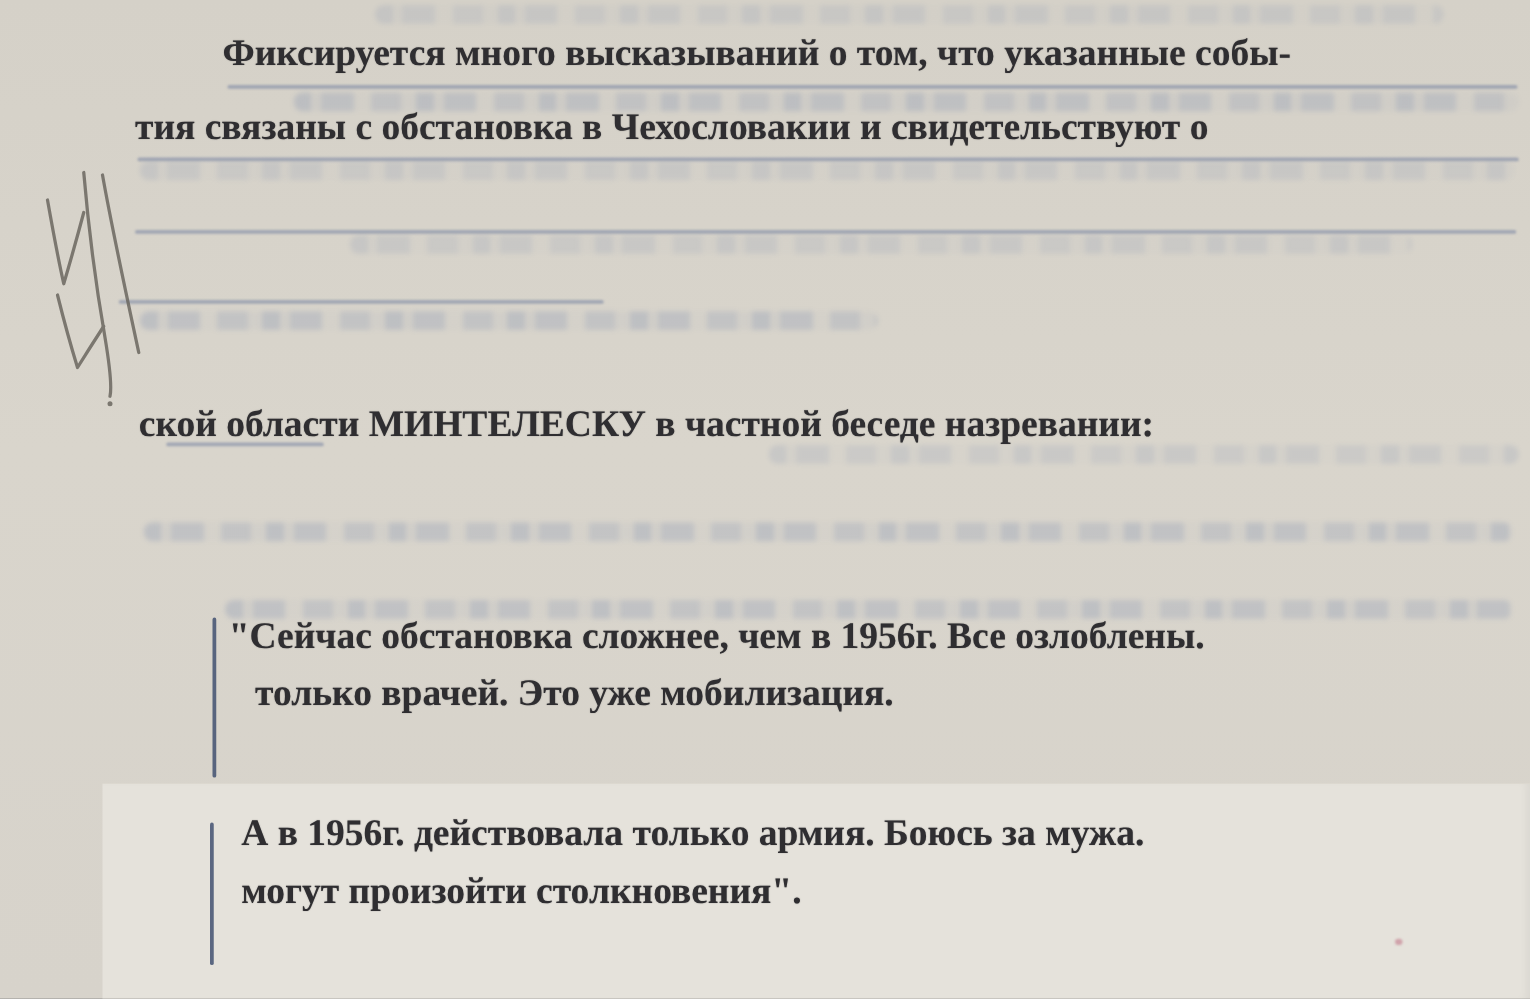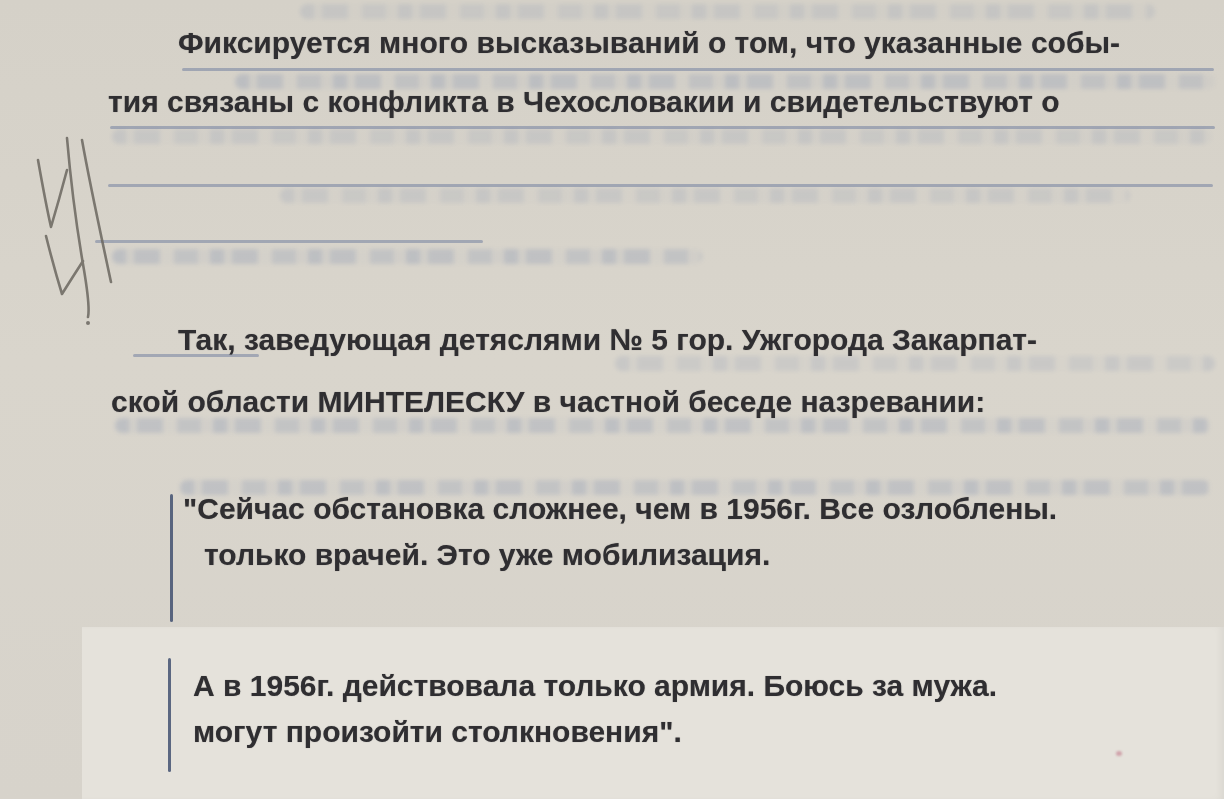--- a/index.html
+++ b/index.html
@@ -1,19 +1,19 @@
 <!DOCTYPE html>
 <html><head>
 <meta charset="utf-8">
 <style>
   html,body{margin:0;padding:0;background:#888;}
   #page{
     position:relative;width:1224px;height:799px;overflow:hidden;
     background:linear-gradient(180deg,#d5d1c8 0%,#d9d5cc 45%,#d7d3cb 100%);
-    font-family:Liberation Sans, sans-serif;
+    font-family:Liberation Serif, serif;
   }
   
   .light-band{position:absolute;left:82px;top:627px;right:0;bottom:0;
     background:#e5e2db;box-shadow:-6px 0 8px -4px rgba(0,0,0,.06) inset;}
   
   .para{position:absolute;}
   .tline{white-space:pre;font-weight:700;font-size:30px;color:#2f2e31;
     text-shadow:0 0 1px rgba(47,46,49,.45);}
   .p1 .tline{line-height:58.5px;}
   .p2 .tline{line-height:62px;}
@@ -73,31 +73,30 @@
     </g>
   </svg>
 
   <div class="penbar" style="left:170px;top:494px;height:128px;"></div>
   <div class="penbar" style="left:168px;top:658px;height:114px;"></div>
 
   <div class="speck" style="left:1116px;top:751px;"></div>
 
   <div class="para p1" style="left:95px;top:14px;">
     <div class="tline ind-a">Фиксируется много высказываний о том, что указанные собы-</div>
-    <div class="tline ind-b">тия связаны с конфликта в Чехословакии и свидетельствуют о</div>
+    <div class="tline ind-b">тия связаны с обстановка в Чехословакии и свидетельствуют о</div>
   </div>
 
   <div class="para p2" style="left:95px;top:309px;">
-    <div class="tline ind-a">Так, заведующая детяслями № 5 гор. Ужгорода Закарпат-</div>
     <div class="tline ind-d">ской области МИНТЕЛЕСКУ в частной беседе назревании:</div>
   </div>
 
   <div class="para q" style="left:204px;top:486px;">
     <div class="tline hang">"Сейчас обстановка сложнее, чем в 1956г. Все озлоблены.</div>
     <div class="tline">только врачей. Это уже мобилизация.</div>
   </div>
 
-  <div class="para q" style="left:193px;top:663px;">
+  <div class="para q" style="left:193px;top:644px;">
     <div class="tline">А в 1956г. действовала только армия. Боюсь за мужа.</div>
     <div class="tline">могут произойти столкновения".</div>
   </div>
 
 </div>
 
 </body></html>

